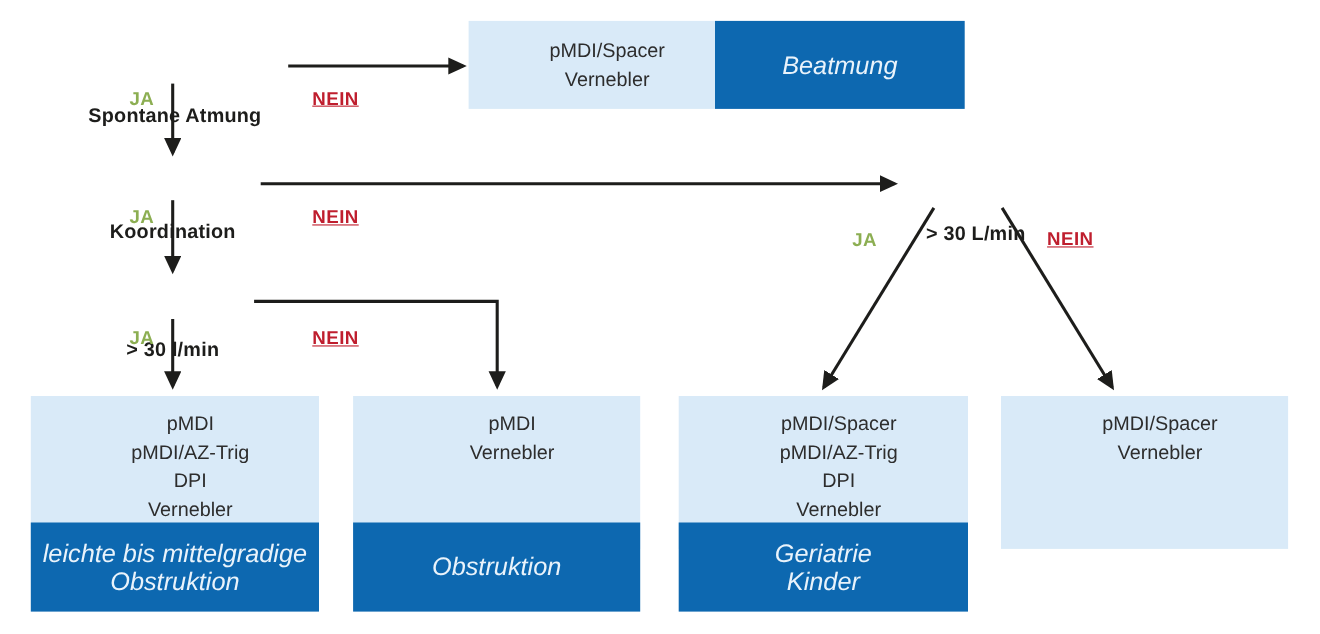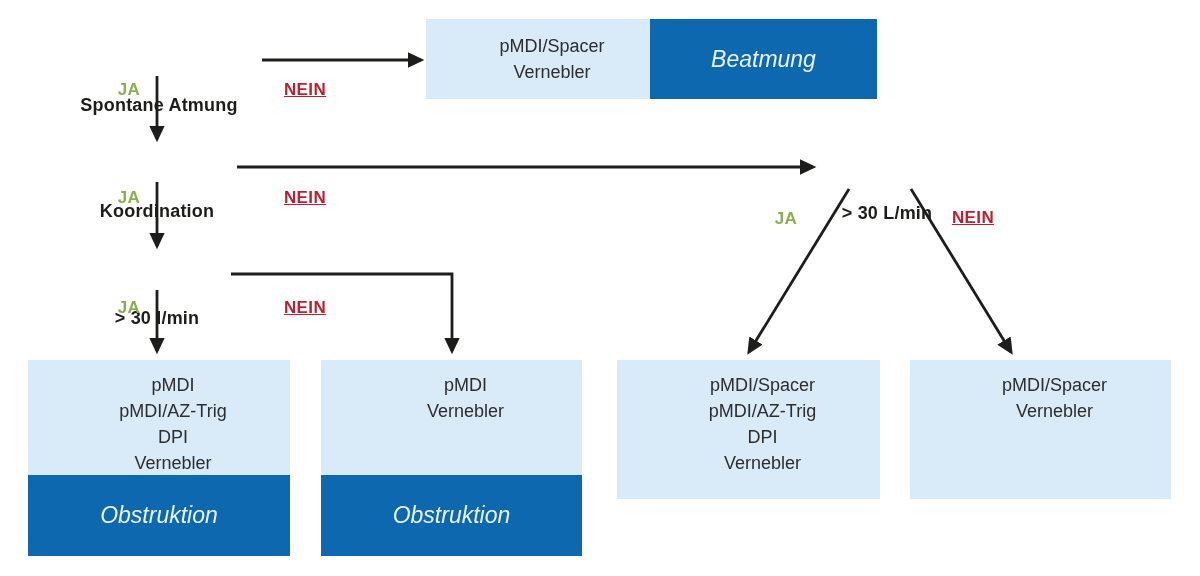--- a/index.html
+++ b/index.html
@@ -128,36 +128,41 @@
     <div>Beatmung</div>
   </div>
 
   <div class="box light toppad out-light b1">
     <div>pMDI</div>
     <div>pMDI/AZ-Trig</div>
     <div>DPI</div>
     <div>Vernebler</div>
   </div>
   <div class="box dark out-dark b1">
+    <div>leichte bis mittelgradige</div>
     <div>Obstruktion</div>
   </div>
 
   <div class="box light toppad out-light b2">
     <div>pMDI</div>
     <div>Vernebler</div>
   </div>
   <div class="box dark out-dark b2">
     <div>Obstruktion</div>
   </div>
 
   <div class="box light toppad out-light b3">
     <div>pMDI/Spacer</div>
     <div>pMDI/AZ-Trig</div>
     <div>DPI</div>
     <div>Vernebler</div>
   </div>
+  <div class="box dark out-dark b3">
+    <div>Geriatrie</div>
+    <div>Kinder</div>
+  </div>
 
   <div class="box light toppad out-light b4">
     <div>pMDI/Spacer</div>
     <div>Vernebler</div>
   </div>
 
 </div>
 
 </body></html>

